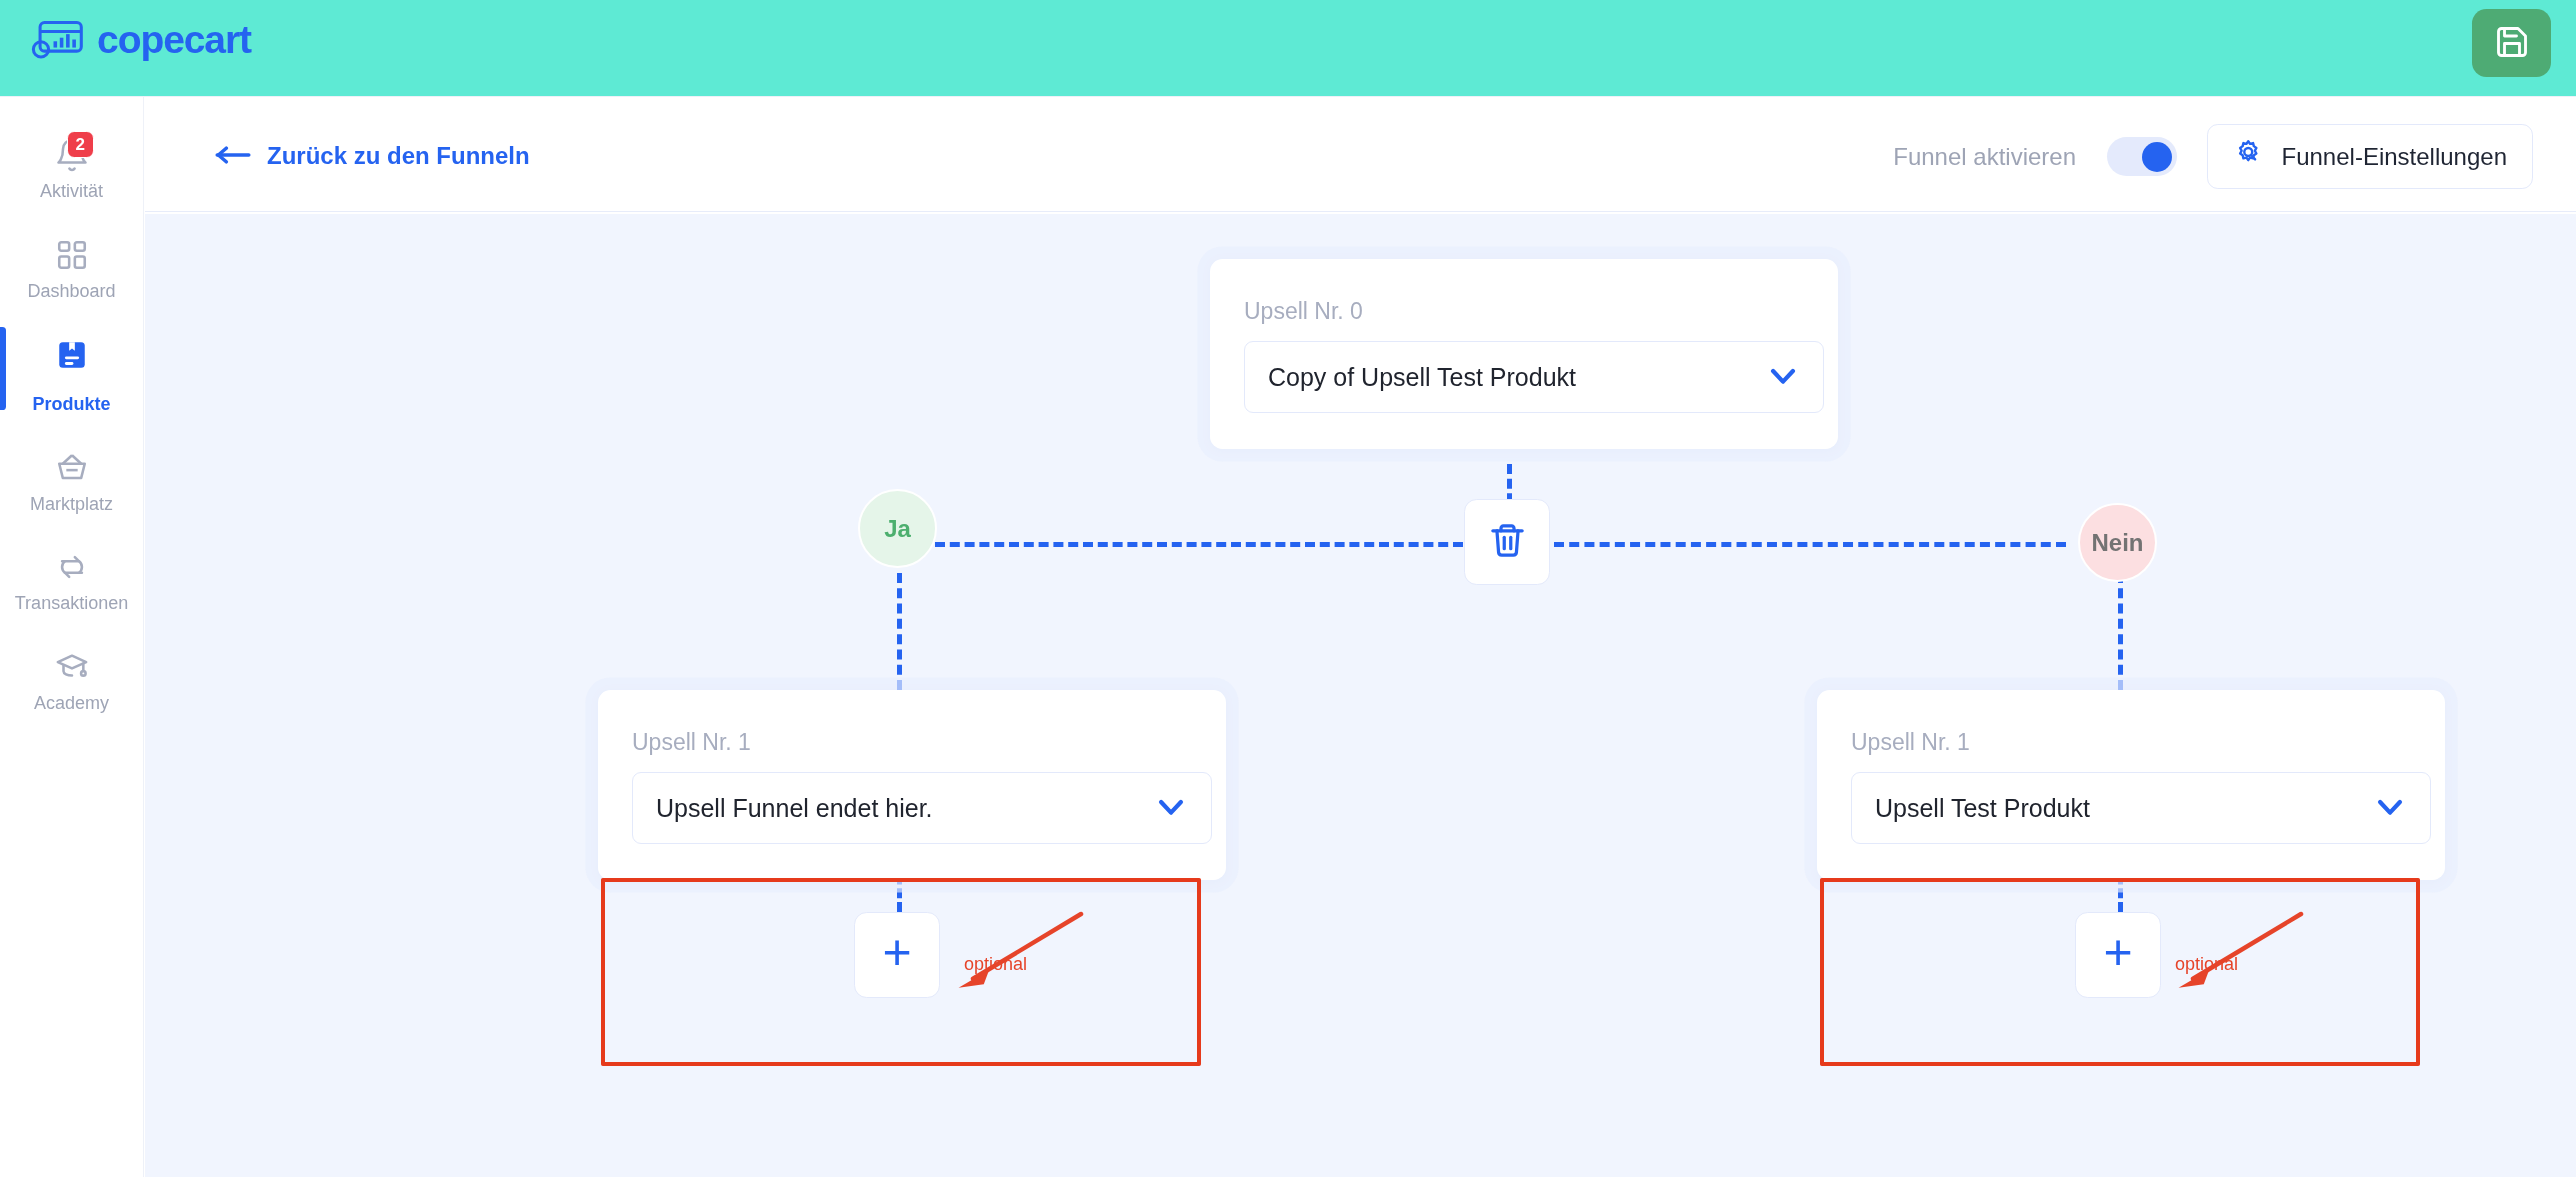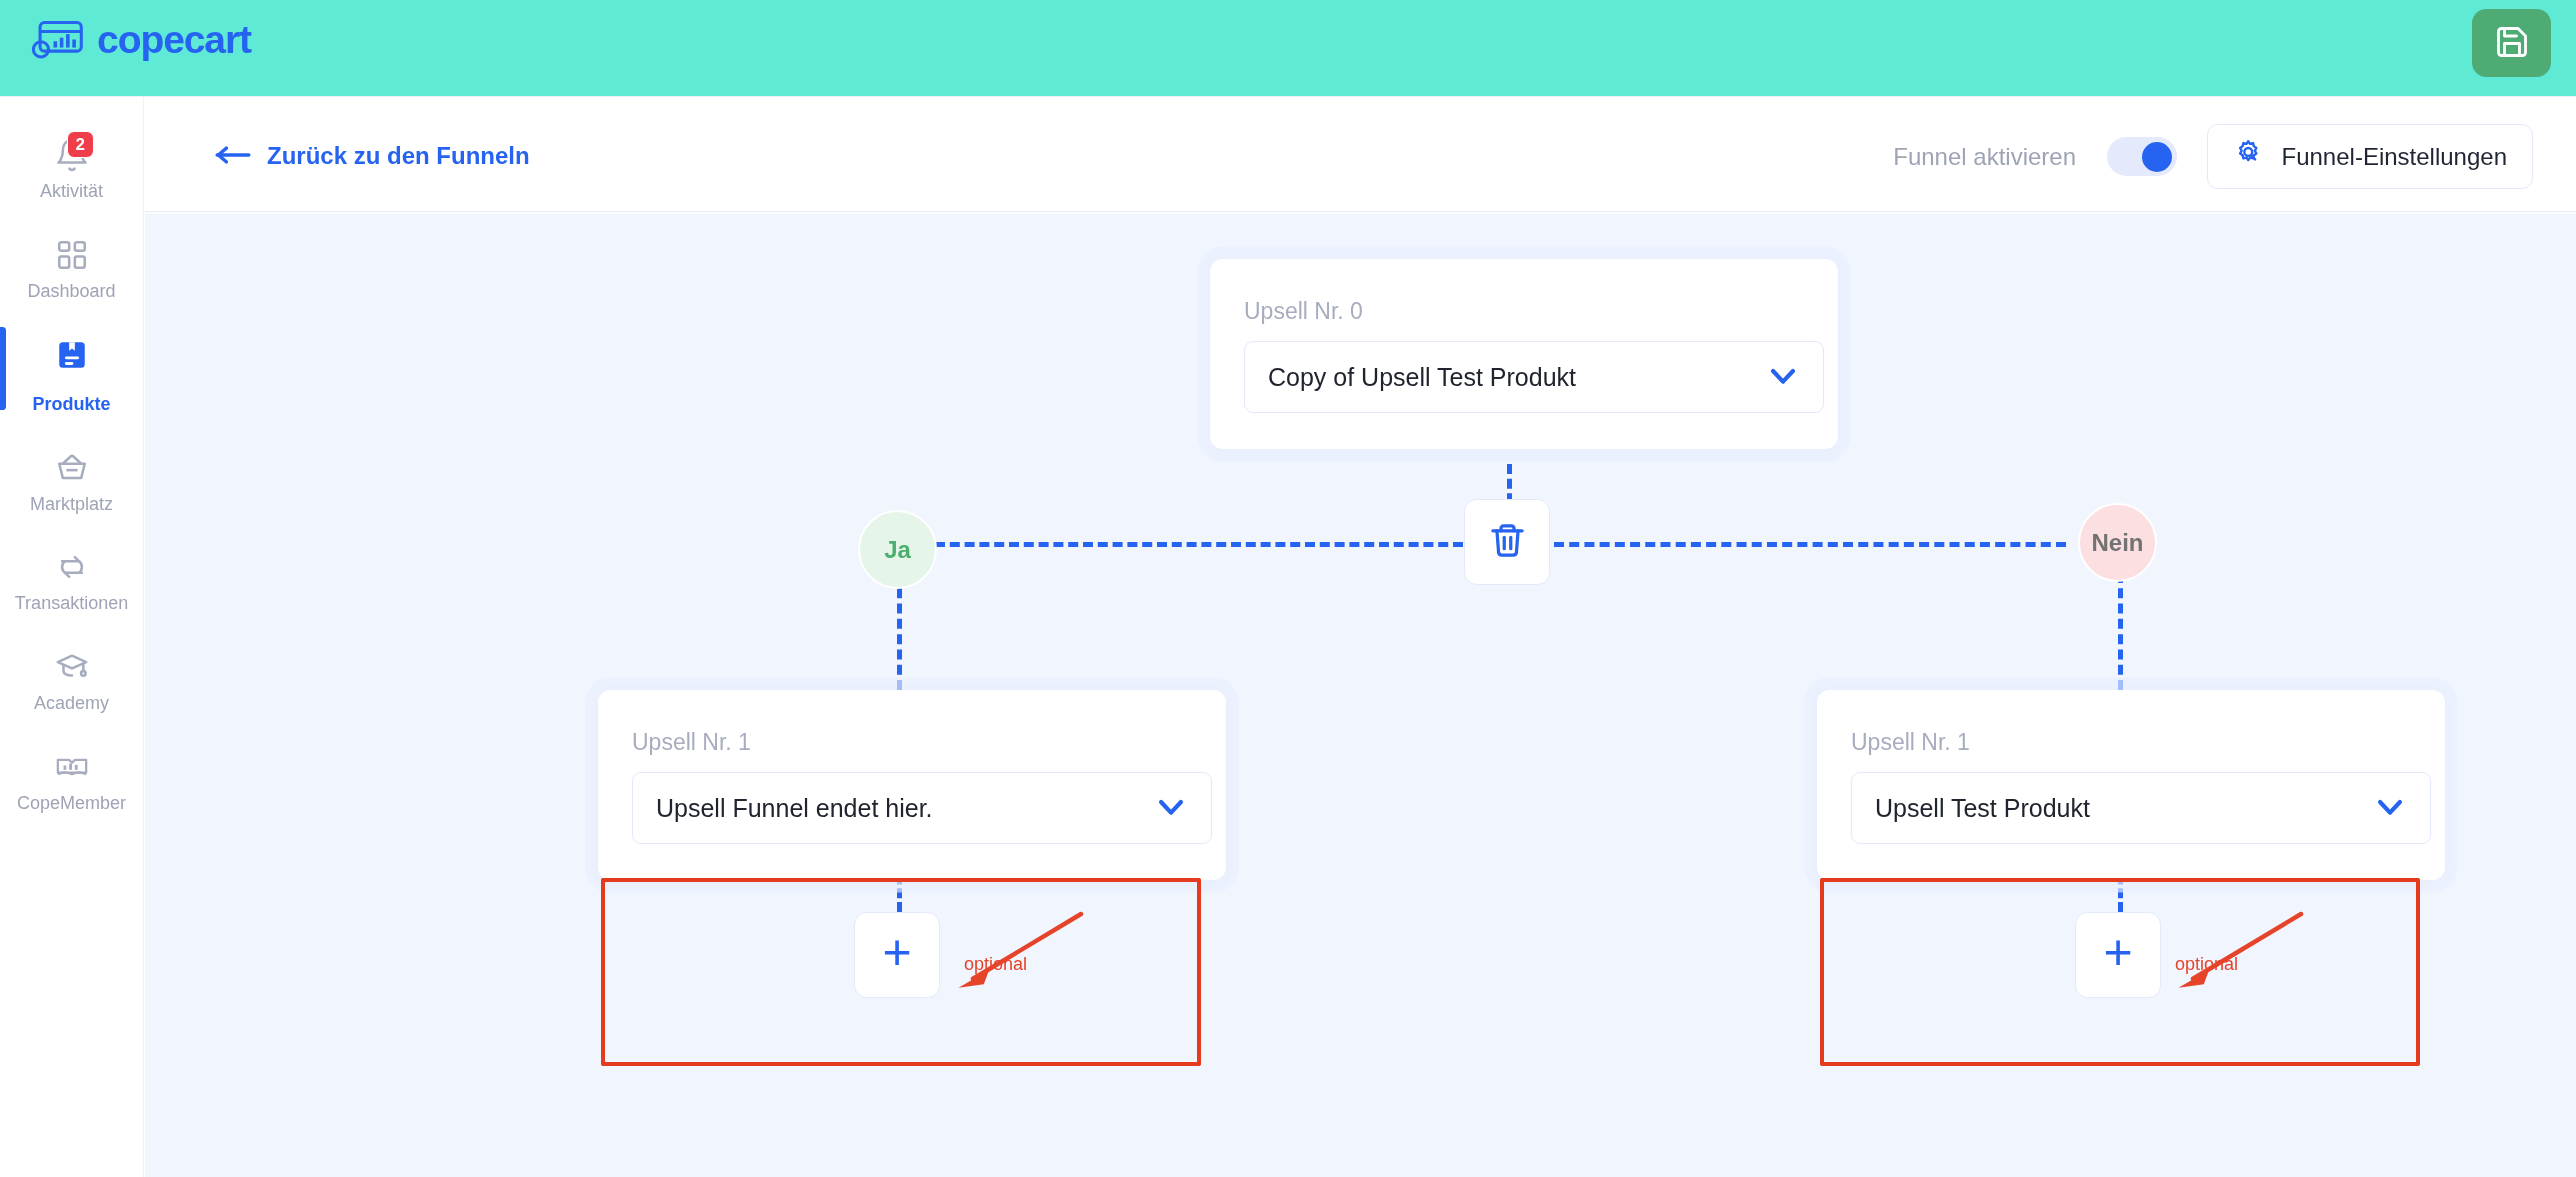--- a/index.html
+++ b/index.html
@@ -271,32 +271,20 @@
         <svg viewBox="0 0 24 24" width="34" height="34" fill="none" stroke="#a7adbf" stroke-width="1.8" stroke-linecap="round" stroke-linejoin="round">
           <path d="M2 8.5 12 4l10 4.5-10 4.5z"></path>
           <path d="M6 11v4c0 1.7 2.7 3 6 3"></path>
           <path d="M20 9.5v5"></path>
           <circle cx="20" cy="16.5" r="1.6"></circle>
         </svg>
       </span>
       <span class="nav-label">Academy</span>
     </div>
 
-    <div class="nav-item">
-      <span class="nav-icon">
-        <svg viewBox="0 0 24 24" width="34" height="34" fill="none" stroke="#a7adbf" stroke-width="1.6" stroke-linejoin="round">
-          <path d="M2 7h8l2 2 2-2h8v9H2z"></path>
-          <path d="M2 17c4-1.5 6-1.5 10 0 4-1.5 6-1.5 10 0"></path>
-          <rect x="6" y="11" width="2" height="3" fill="#a7adbf" stroke="none"></rect>
-          <rect x="10" y="9.5" width="2" height="4.5" fill="#a7adbf" stroke="none"></rect>
-          <rect x="14" y="10.5" width="2" height="3.5" fill="#a7adbf" stroke="none"></rect>
-        </svg>
-      </span>
-      <span class="nav-label">CopeMember</span>
-    </div>
   </nav>
 
   <div class="content-header">
     <div class="back-link">
       <span>
         <svg viewBox="0 0 32 16" width="36" height="18">
           <line x1="2" y1="8" x2="30" y2="8" stroke="#2563f0" stroke-width="3.2" stroke-linecap="round"></line>
           <polyline points="10,2 3,8 10,14" fill="none" stroke="#2563f0" stroke-width="3.2" stroke-linecap="round" stroke-linejoin="round"></polyline>
         </svg>
       </span>
@@ -339,21 +327,21 @@
       <div class="select-box">
         <span class="select-value">Copy of Upsell Test Produkt</span>
         <span>
           <svg viewBox="0 0 24 24" width="34" height="34" fill="none" stroke="#2563f0" stroke-width="3" stroke-linecap="round" stroke-linejoin="round">
             <polyline points="5 8.5 12 16 19 8.5"></polyline>
           </svg>
         </span>
       </div>
     </div>
 
-    <div class="circle-badge circle-ja" style="left:713px; top:296px;">
+    <div class="circle-badge circle-ja" style="left:713px; top:275px;">
       <span>Ja</span>
     </div>
 
     <div class="sq-btn" style="left:1319px; top:285px;">
       <span>
         <svg viewBox="0 0 24 24" width="39" height="39" fill="none" stroke="#2563f0" stroke-width="2" stroke-linecap="round" stroke-linejoin="round">
           <polyline points="3 6 21 6"></polyline>
           <path d="M8 6V4.4A1.4 1.4 0 0 1 9.4 3h5.2A1.4 1.4 0 0 1 16 4.4V6"></path>
           <path d="M5.5 6l1 13.2A1.9 1.9 0 0 0 8.4 21h7.2a1.9 1.9 0 0 0 1.9-1.8L18.5 6"></path>
           <line x1="10" y1="10" x2="10" y2="17"></line>

